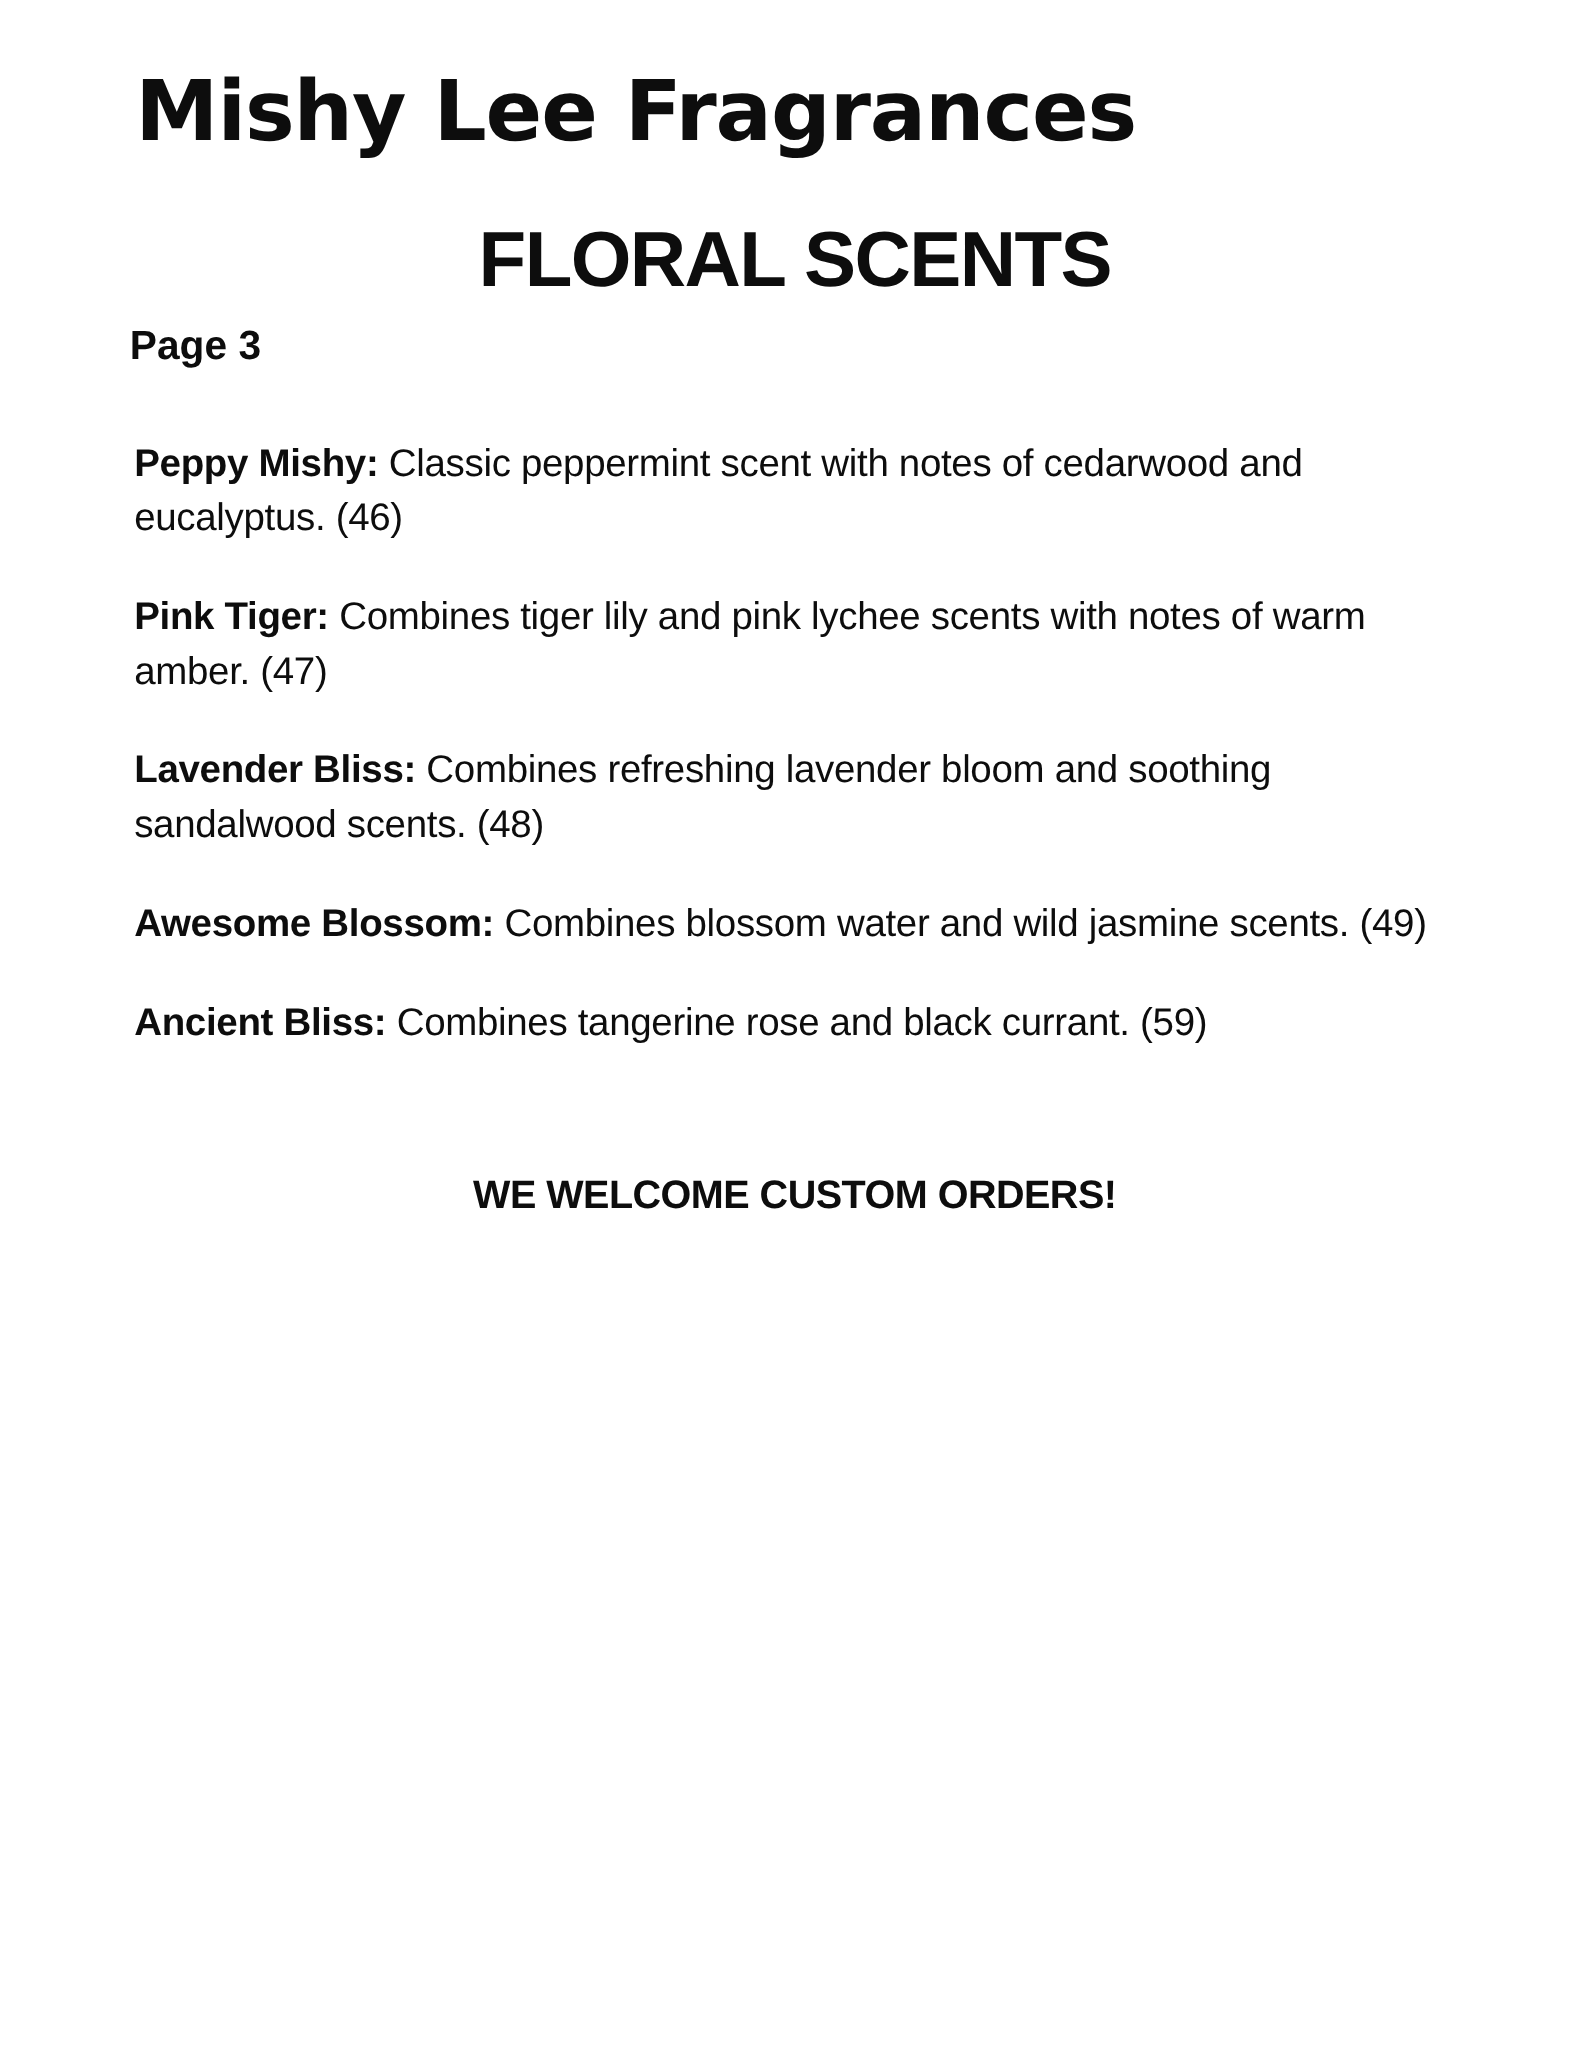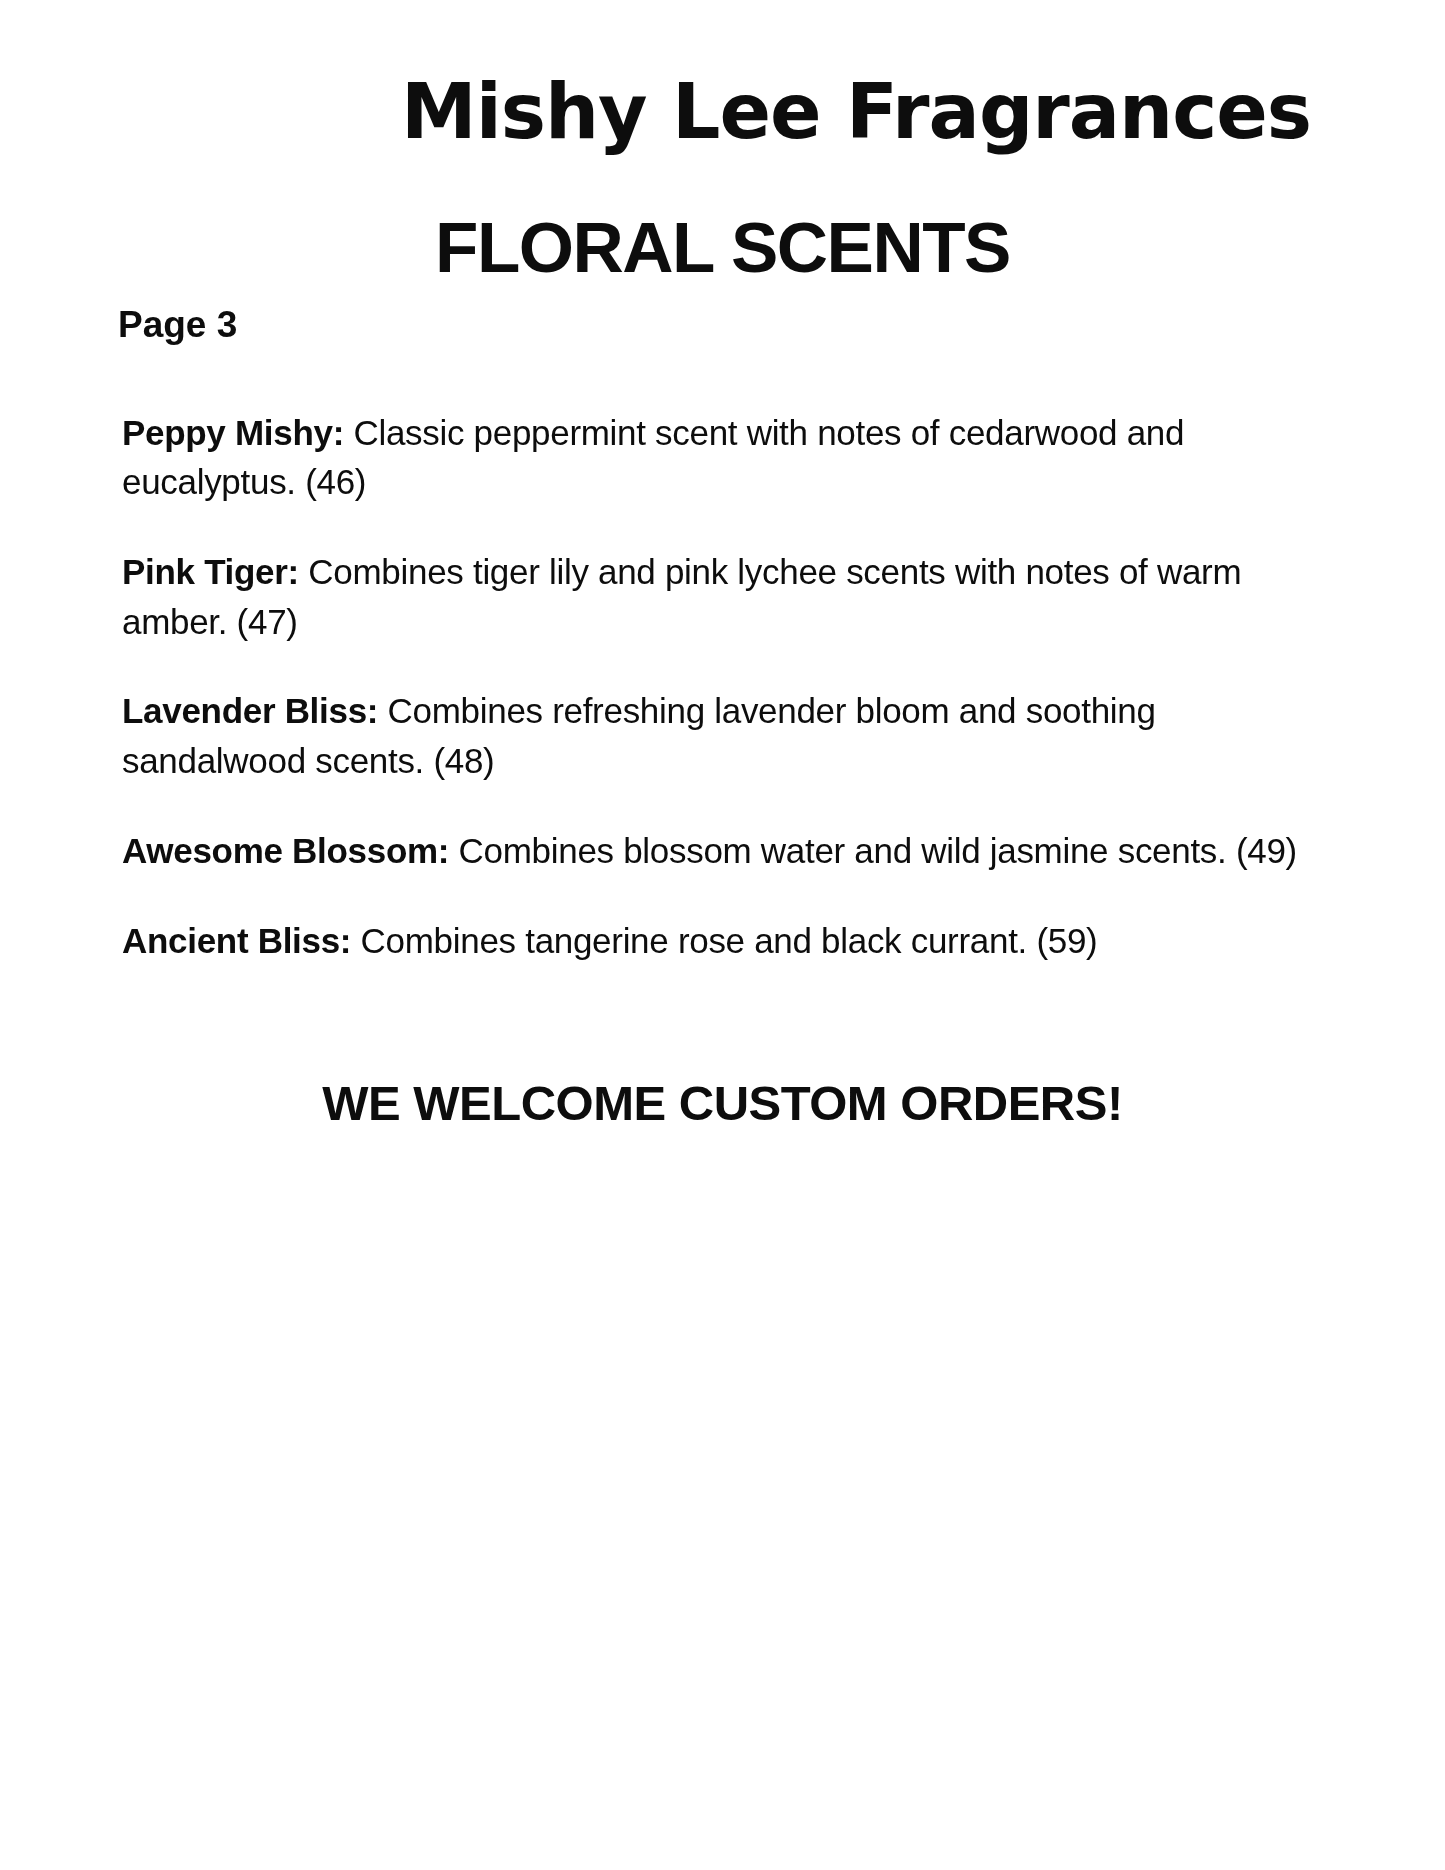--- a/index.html
+++ b/index.html
@@ -15,27 +15,27 @@
     -webkit-font-smoothing: antialiased;
   }
   .page {
     position: relative;
     width: 1445px;
     height: 1870px;
     box-sizing: border-box;
     padding: 0 118px;
   }
   .brand-title {
-    text-align: right;
+    text-align: left;
     font-family: "DejaVu Sans", sans-serif;
     font-weight: 700;
     font-size: 76px;
     letter-spacing: -1px;
     line-height: 1.0;
-    margin: 16px;
+    margin: 5px;
     padding-top: 58px;
   }
   .brand-sub {
     text-align: center;
     font-family: "DejaVu Sans", sans-serif;
     font-weight: 700;
     font-size: 32px;
     letter-spacing: -0.2px;
     margin: 22px 0 0 0;
     line-height: 1.1;
@@ -71,21 +71,21 @@
   .entry:last-child {
     margin-bottom: 0;
   }
   .entry-name {
     font-weight: 700;
   }
   .cta {
     text-align: center;
     font-family: "Liberation Sans", sans-serif;
     font-weight: 700;
-    font-size: 49px;
+    font-size: 36px;
     letter-spacing: -0.5px;
     margin: 112px 0 0 0;
     line-height: 1.1;
   }
   .contact {
     text-align: center;
     font-family: "Liberation Sans", sans-serif;
     font-weight: 700;
     font-size: 45px;
     letter-spacing: -0.4px;

